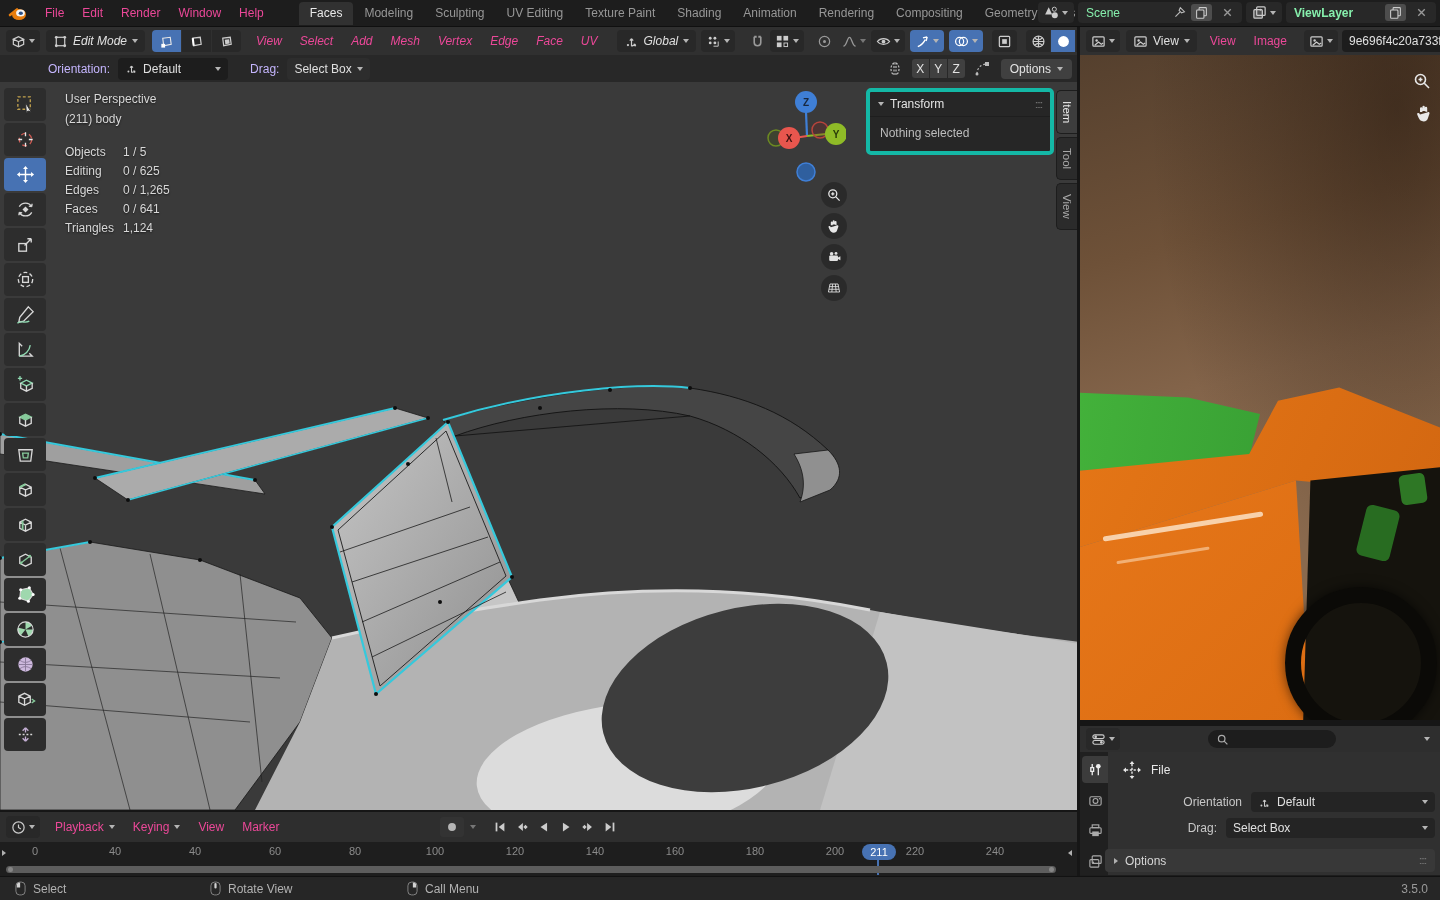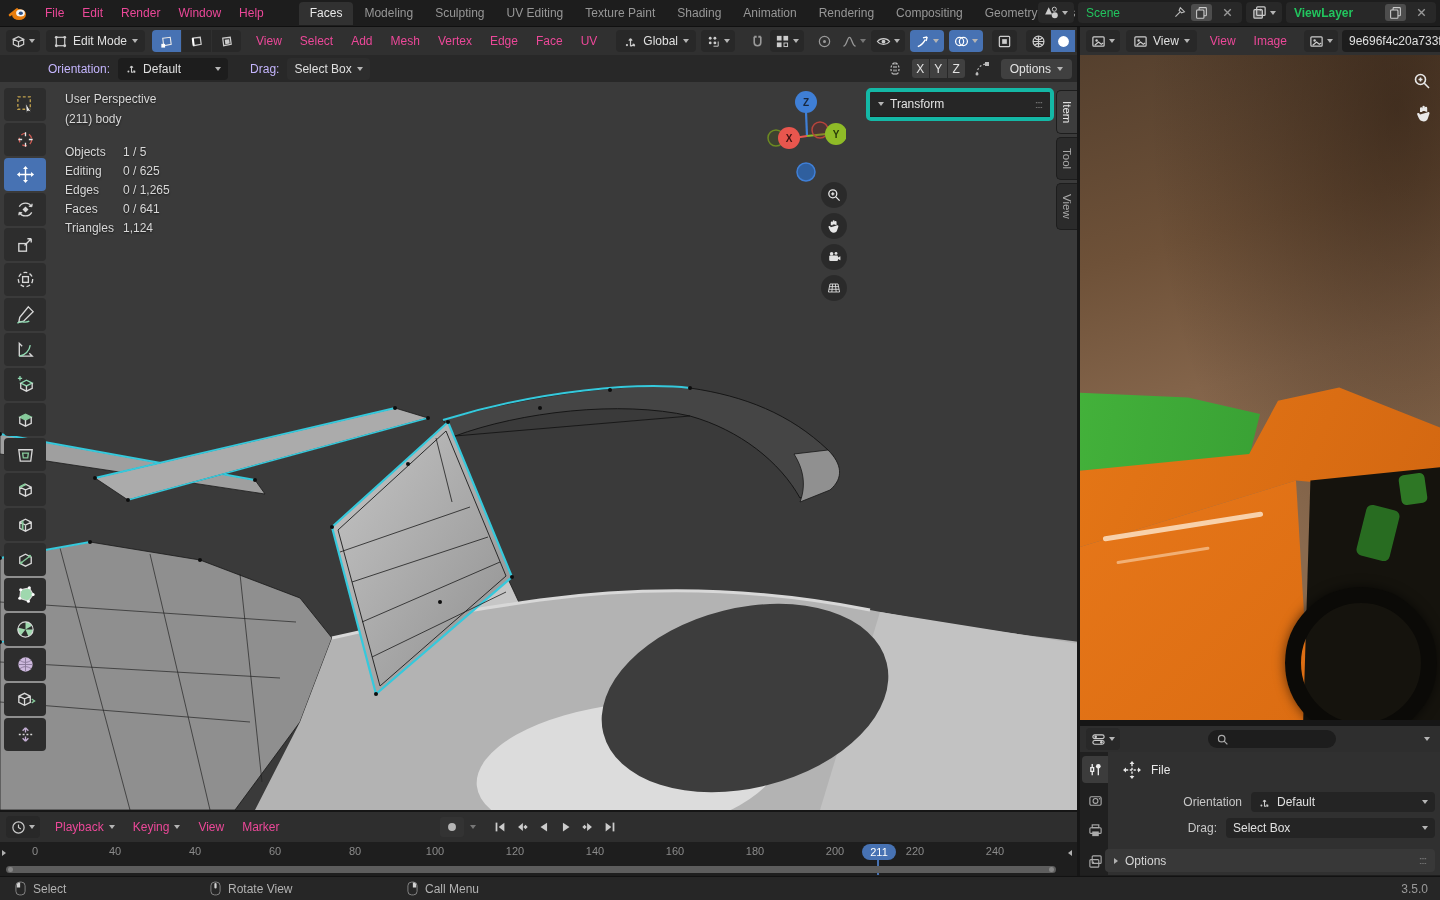--- a/index.html
+++ b/index.html
@@ -19,25 +19,25 @@
   #topbar .logo{margin:0 8px 0 8px;width:20px;height:20px;}
   .menu{padding:3px 9px;color:#ec4899;border-radius:4px;white-space:nowrap;display:flex;align-items:center;}
   .menu .chev{display:none;}
   .menu.has-chev .chev{display:inline-block;margin-left:5px;}
   #workspace-tabs{display:flex;margin-left:26px;overflow:hidden;max-width:780px;}
   .wtab{padding:4px 11px 5px;color:#979797;white-space:nowrap;border-radius:4px 4px 0 0;}
   .wtab.active{background:#313131;color:#e9e9e9;}
   #topbar-right{position:absolute;right:4px;top:2px;display:flex;gap:4px;align-items:center;}
   .tb-iconbtn{display:flex;align-items:center;gap:3px;background:#282828;border-radius:4px;height:21px;padding:0 6px;}
   .tb-field{display:flex;align-items:center;background:#282828;border-radius:4px;height:21px;padding:0 4px 0 8px;gap:5px;}
-  .tb-field .name{color:#22c55e;margin-right:auto;}
+  .tb-field .name{color:#86efac;margin-right:auto;}
   .mini-btn{width:21px;height:17px;border-radius:3px;display:flex;align-items:center;justify-content:center;}
   .mini-btn.lt{background:#4d4d4d;}
   
-  #vp-header{left:0;top:27px;width:1080px;height:28px;background:#303030;display:flex;align-items:center;padding-left:6px;box-sizing:border-box;}
+  #vp-header{left:0;top:27px;width:1080px;height:28px;background:#303030;display:flex;align-items:center;padding-left:6px;box-sizing:border-box;font-style:italic;}
   #img-header{left:1080px;top:27px;width:360px;height:28px;background:#303030;display:flex;align-items:center;padding-left:6px;box-sizing:border-box;overflow:hidden;}
   .dd{display:flex;align-items:center;gap:5px;background:#282828;border-radius:4px;padding:0 7px;height:22px;color:#e0e0e0;white-space:nowrap;}
   .hbtn{display:flex;align-items:center;gap:3px;background:#282828;border-radius:4px;height:22px;padding:0 5px;}
   .seg{display:flex;gap:1px;}
   .seg .sbtn{width:29px;height:22px;background:#282828;display:flex;align-items:center;justify-content:center;}
   .seg .sbtn:first-child{border-radius:4px 0 0 4px;} .seg .sbtn:last-child{border-radius:0 4px 4px 0;}
   .sbtn.active{background:#4772b3;}
   
   #tool-row{left:0;top:55px;width:1080px;height:27px;background:#282828;display:flex;align-items:center;padding-left:48px;box-sizing:border-box;}
   .lbl{color:#c4b5fd;margin-right:8px;}
@@ -782,20 +782,21 @@
           </svg>
         </span>
       </div>
 
     <div id="n-panel">
       <div class="hd">
         <span class="chev"></span>
         <span class="title">Transform</span>
         <span class="grip">::::</span>
       </div>
+      <div class="bd">Nothing selected</div>
     </div>
     <div id="side-tabs">
         <div class="side-tab active">Item</div>
         <div class="side-tab">Tool</div>
         <div class="side-tab">View</div>
       </div>
   </div>
 
   <div id="img-canvas" class="abs">
     <div class="ph" style="background:linear-gradient(165deg,#55402e 0%,#6e5138 28%,#83644a 48%,#8a6a4e 60%);"></div>

